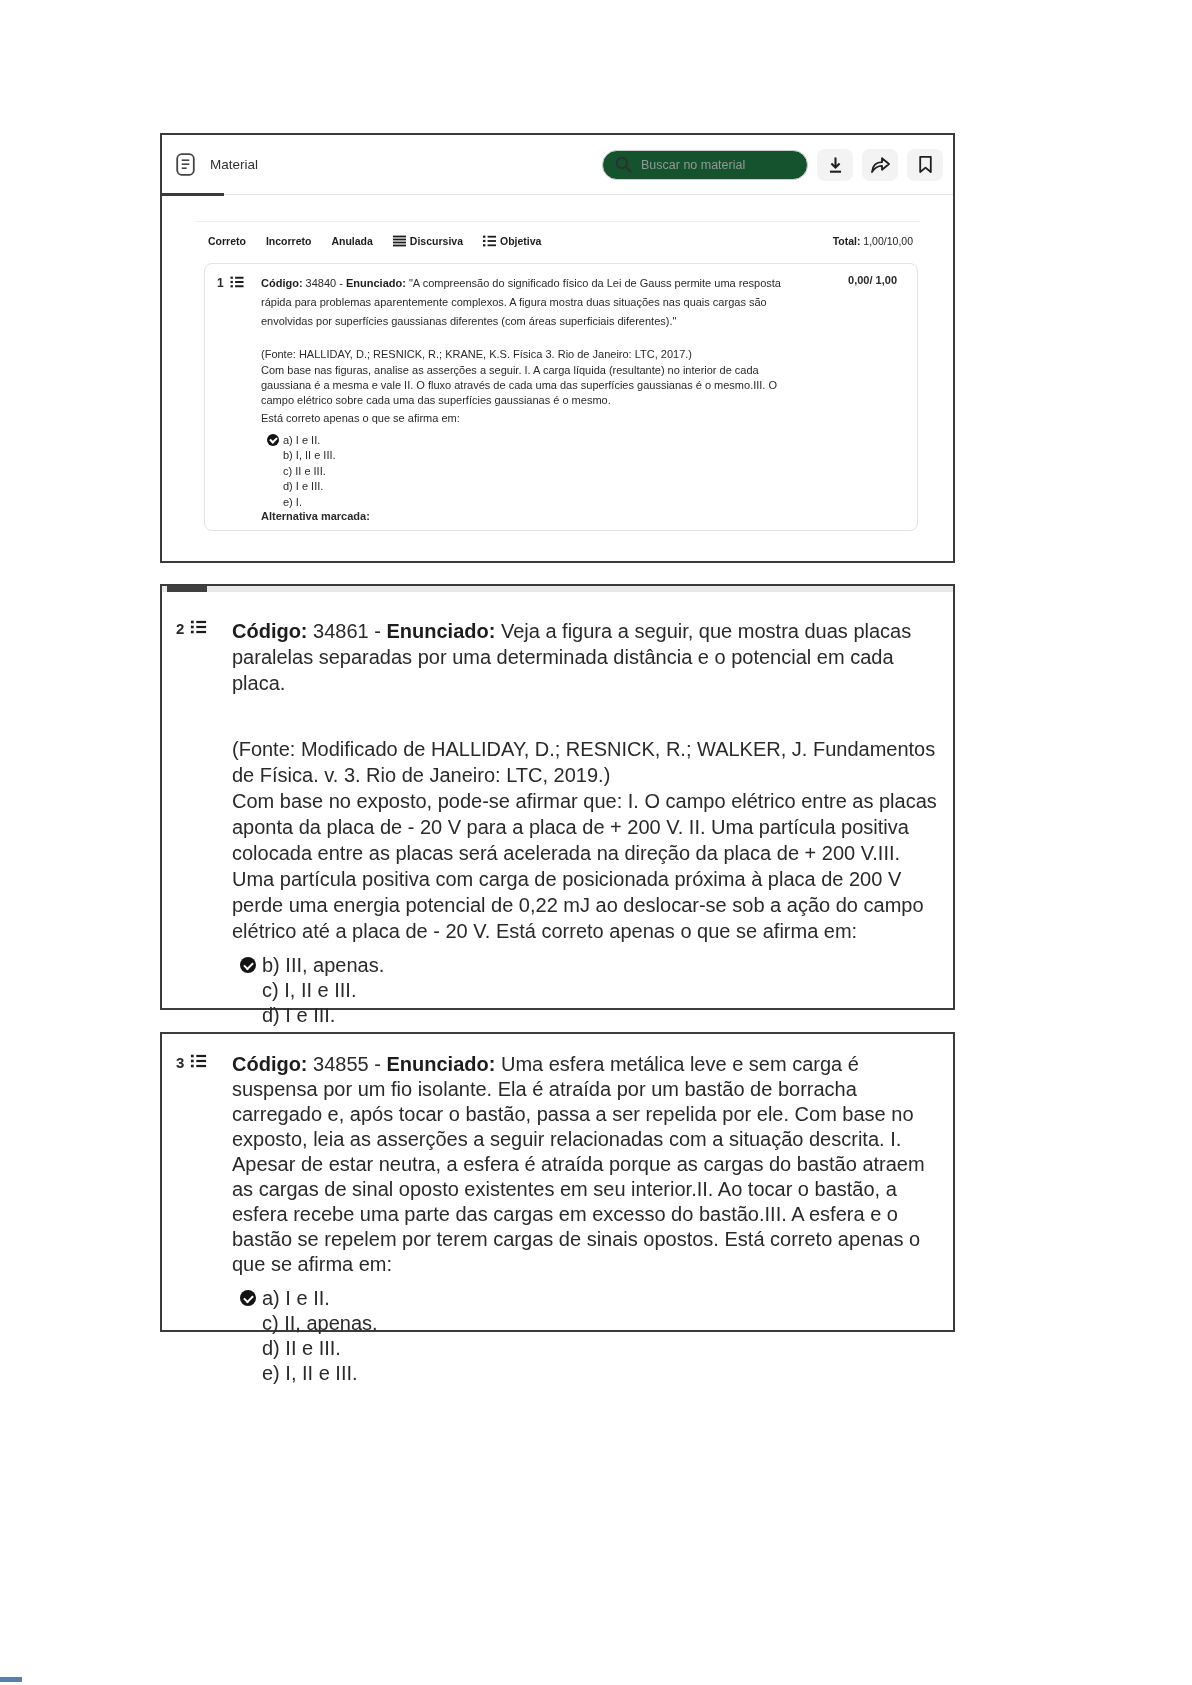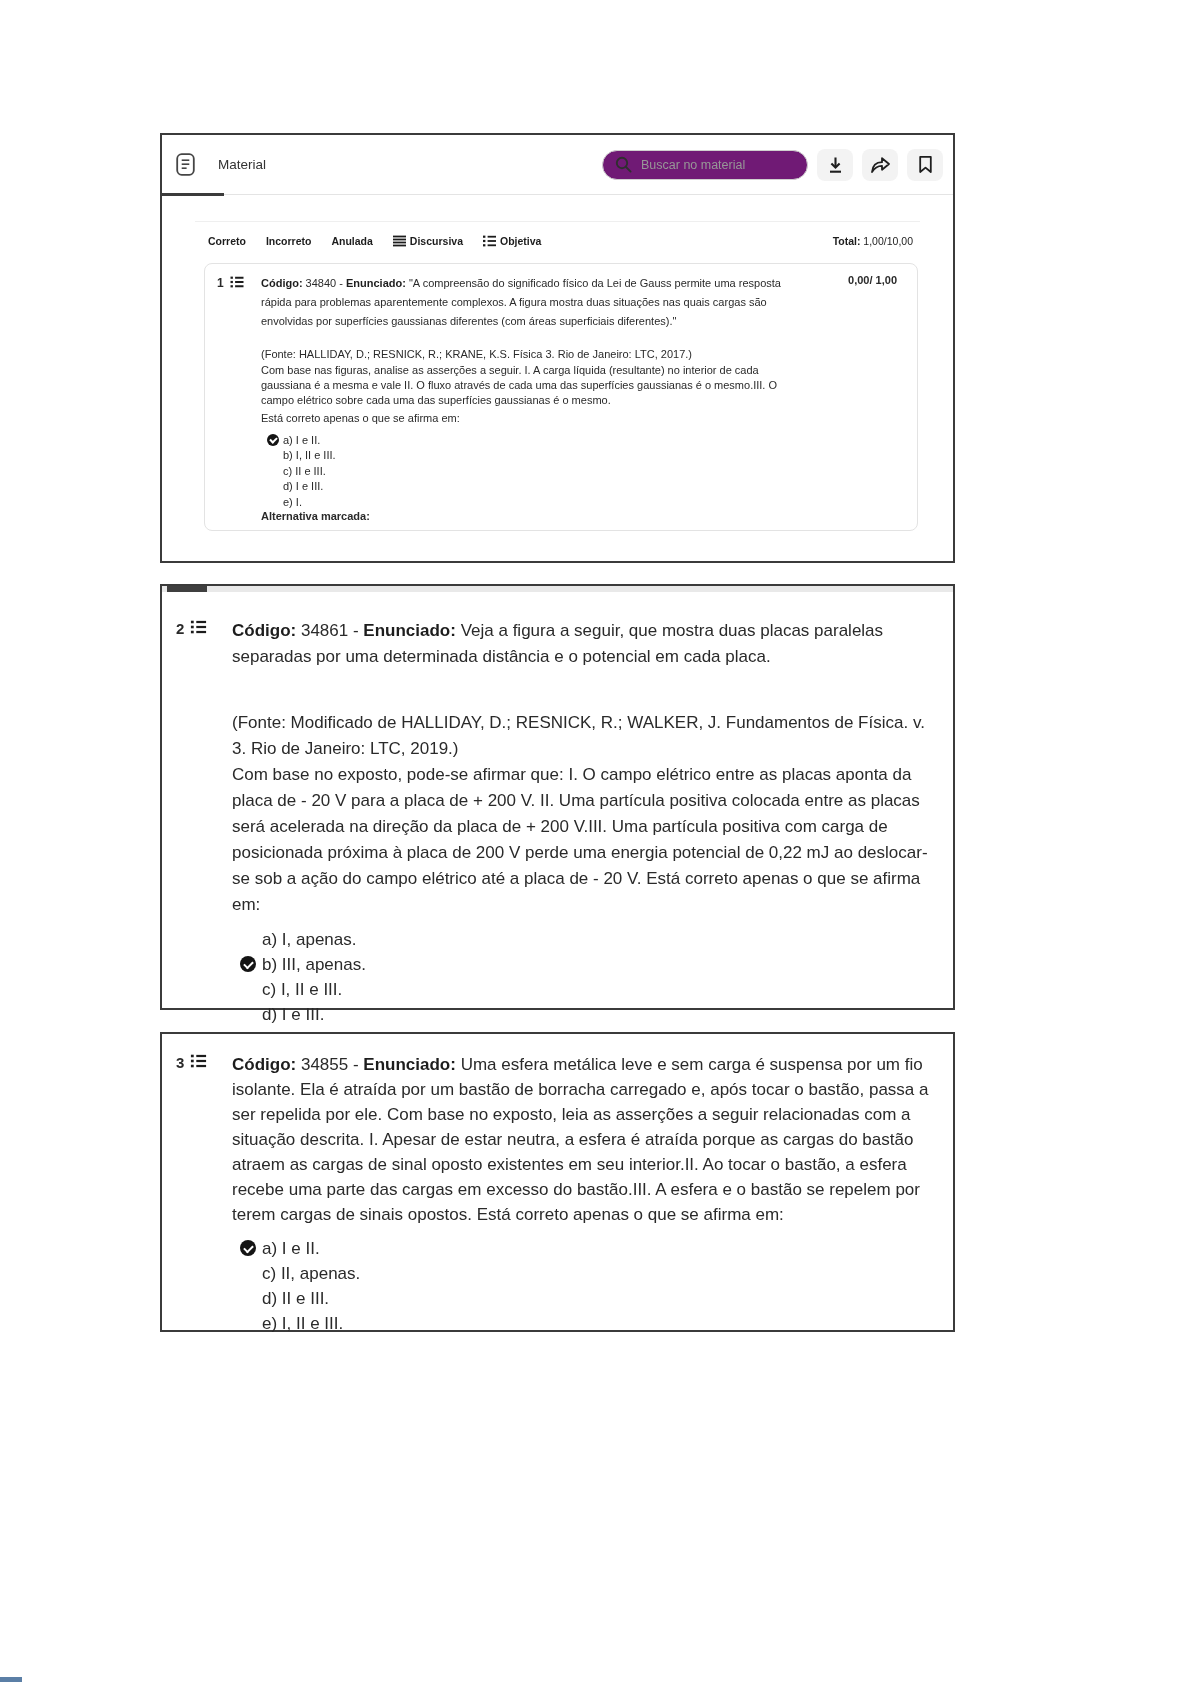--- a/index.html
+++ b/index.html
@@ -7,24 +7,24 @@
   body { font-family: "Liberation Sans", "DejaVu Sans", sans-serif; color:#2a2a2a; }
   .page { position:relative; width:1192px; height:1685px; background:#fff; overflow:hidden; }
 
   .panel { position:absolute; left:160px; width:795px; background:#fff; border:2px solid #3b3b3b; }
   #panel1 { top:133px; height:430px; }
   #panel2 { top:584px; height:426px; }
   #panel3 { top:1032px; height:300px; }
 
   
   .p1-header { position:relative; height:60px; display:flex; align-items:center; padding:0 10px 0 14px; border-bottom:1px solid #e4e4e4; }
-  .tab { display:flex; align-items:center; gap:23px; font-size:13.5px; color:#333; cursor:pointer; }
+  .tab { display:flex; align-items:center; gap:15px; font-size:13.5px; color:#333; cursor:pointer; }
   .tab-underline { position:absolute; left:-2px; bottom:-2px; width:64px; height:3px; background:#3b3b3b; }
   .header-right { margin-left:auto; display:flex; align-items:center; gap:9px; }
-  .search-pill { width:206px; height:30px; border:1px solid #cfcfcf; border-radius:16px; display:flex; align-items:center; gap:9px; padding:8px 12px; background:#701a75; }
+  .search-pill { width:206px; height:30px; border:1px solid #cfcfcf; border-radius:16px; display:flex; align-items:center; gap:9px; padding:8px 12px; background:#14532d; }
   .search-pill .ph { font-size:12.5px; color:#979797; }
   .icon-btn { width:36px; height:32px; border:none; background:#f3f3f3; border-radius:8px; display:flex; align-items:center; justify-content:center; cursor:pointer; }
 
   .p1-sep { margin:26px 33px 0 33px; border-top:1px solid #efefef; }
 
   
   .filter-row { margin:13px 40px 0 46px; display:flex; align-items:center; gap:20px; font-size:10.5px; font-weight:bold; color:#1c1c1c; }
   .filter { display:flex; align-items:flex-end; gap:4px; cursor:pointer; }
   .total { margin-left:auto; font-weight:normal; }
   .total b { font-weight:bold; }
@@ -49,21 +49,21 @@
   .check { position:absolute; display:inline-flex; align-items:center; justify-content:center; background:#141414; border-radius:50%; }
   .check::after { content:""; display:block; border-left:2px solid #fff; border-bottom:2px solid #fff; transform:rotate(-45deg); }
   .qcard .check { width:12px; height:12px; left:-16px; top:1px; }
   .qcard .check::after { width:5px; height:3px; margin-bottom:1px; }
 
   
   .scrollbar { position:relative; height:6px; background:#e9e9e9; }
   .scroll-thumb { position:absolute; left:5px; top:0; width:40px; height:6px; background:#3f3f3f; }
   .qrow { display:flex; padding:26px 16px 0 10px; }
   .qrow .qnum-col { width:60px; font-size:15px; padding-left:4px; }
-  .qrow .qbody { font-size:17px; max-width:706px; }
+  .qrow .qbody { font-size:20px; max-width:706px; }
   .qrow p { line-height:26px; }
   .qrow .fig-gap { height:40px; }
   .qrow ul.options { margin-top:9px; padding-left:30px; }
   .qrow ul.options li { position:relative; line-height:25px; }
   .qrow .check { width:16px; height:16px; left:-22px; top:4px; }
   .qrow .check::after { width:7px; height:4px; margin-bottom:1px; }
   #panel3 .qrow { padding-top:18px; }
   #panel3 .qrow p { line-height:25px; }
 
   b.lb { font-weight:bold; color:#1d1d1d; }
@@ -218,21 +218,20 @@
             <line x1="4.6" y1="10.3" x2="13" y2="10.3" stroke="#1c1c1c" stroke-width="1.9"></line>
           </svg>
         </span>
       </div>
       <div class="qbody">
         <p><b class="lb">Código:</b> <span>34861 -</span> <b class="lb">Enunciado:</b> <span>Veja a figura a seguir, que mostra duas placas paralelas separadas por uma determinada distância e o potencial em cada placa.</span></p>
         <div class="fig-gap"></div>
         <p>(Fonte: Modificado de HALLIDAY, D.; RESNICK, R.; WALKER, J. Fundamentos de Física. v. 3. Rio de Janeiro: LTC, 2019.)</p>
         <p>Com base no exposto, pode-se afirmar que: I. O campo elétrico entre as placas aponta da placa de - 20 V para a placa de + 200 V. II. Uma partícula positiva colocada entre as placas será acelerada na direção da placa de + 200 V.III. Uma partícula positiva com carga de  posicionada próxima à placa de 200 V perde uma energia potencial de 0,22 mJ ao deslocar-se sob a ação do campo elétrico até a placa de - 20 V. Está correto apenas o que se afirma em:</p>
         <ul class="options">
-          <li><span>a) I, apenas.</span></li>
           <li><span class="check"></span><span>b) III, apenas.</span></li>
           <li><span>c) I, II e III.</span></li>
           <li><span>d) I e III.</span></li>
           <li><span>e) II, apenas.</span></li>
         </ul>
       </div>
     </div>
   </section>
 
   <section class="panel" id="panel3">

